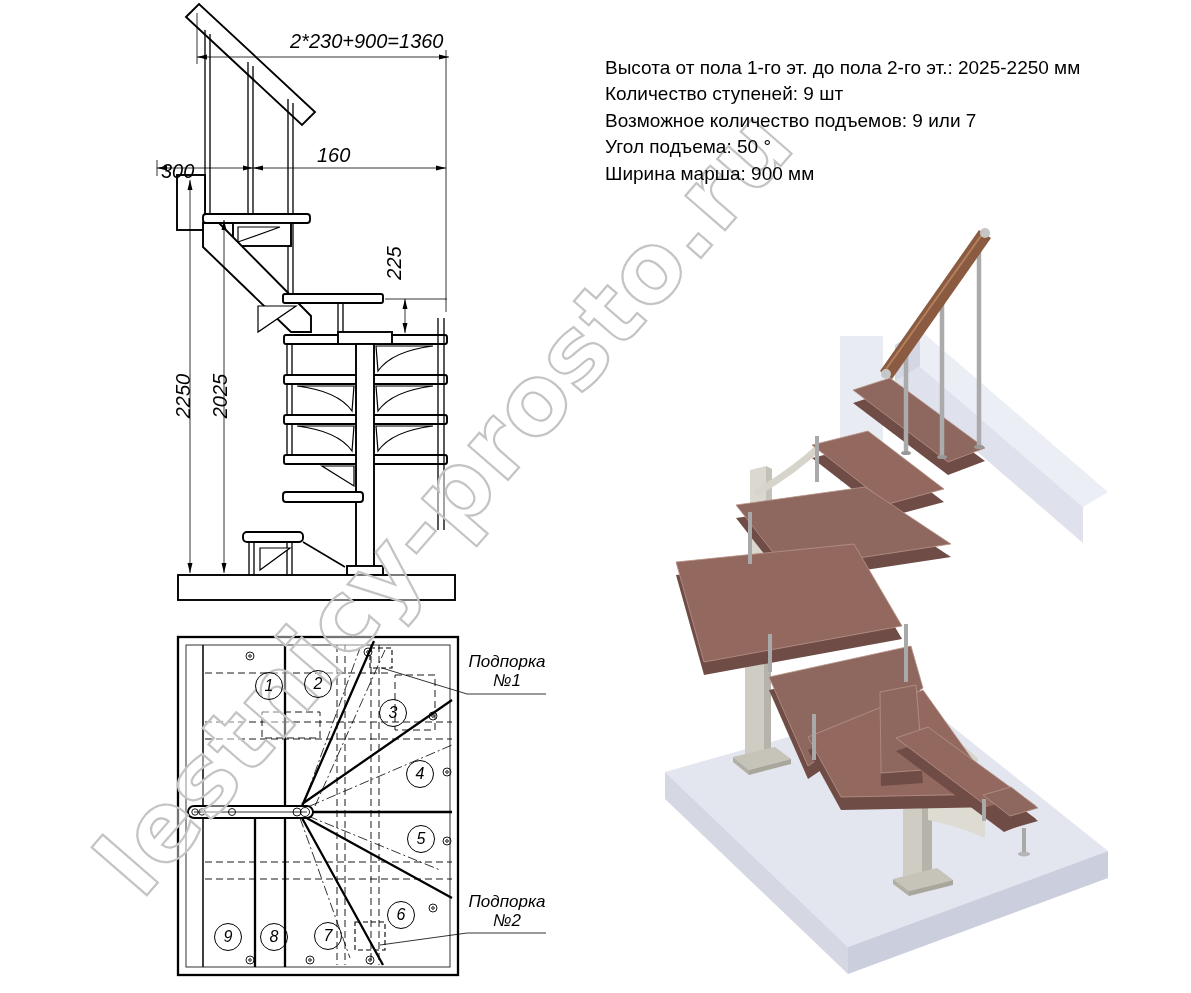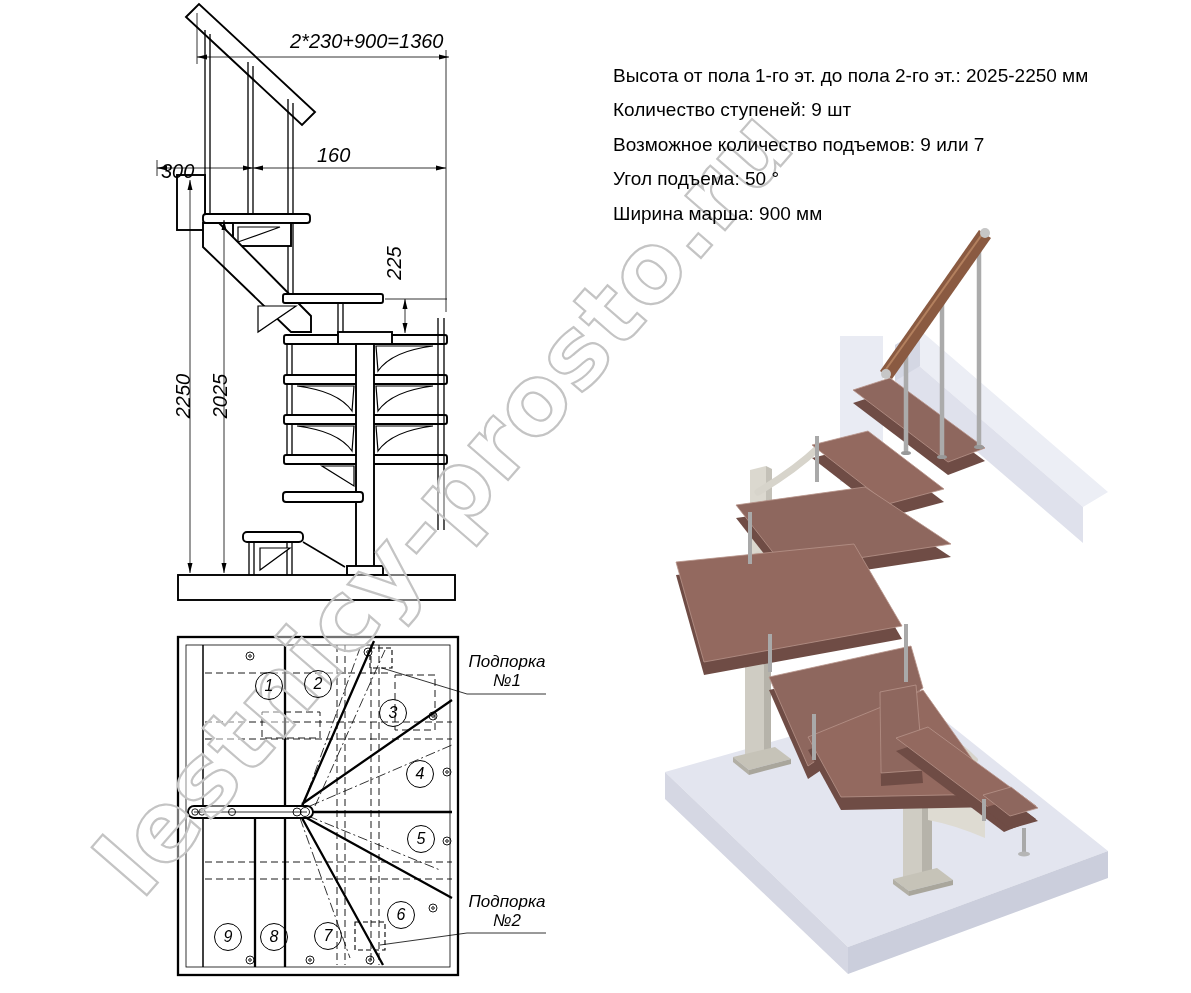--- a/index.html
+++ b/index.html
@@ -13,21 +13,21 @@
   .thk{stroke:#000;stroke-width:1.9;fill:#fff}
   .thkn{stroke:#000;stroke-width:2.3;fill:none}
   .thn2{stroke:#000;stroke-width:1.5;fill:none}
   .arr{fill:#000;stroke:none}
   .dsh{stroke:#000;stroke-width:.9;fill:none;stroke-dasharray:7 4}
   .dsh2{stroke:#000;stroke-width:1.1;fill:none;stroke-dasharray:5 3}
   .dd{stroke:#000;stroke-width:.8;fill:none;stroke-dasharray:10 3 2 3}
   .scr{stroke:#000;stroke-width:.9;fill:none}
   
   .specs{position:absolute;left:605px;top:55px;font-size:19px;line-height:26.4px}
-  .specs p{margin:8px;white-space:nowrap}
+  .specs p{margin:0;white-space:nowrap}
   .dim{position:absolute;font-style:italic;font-size:20px;white-space:nowrap}
   .dim.rot{transform:translate(-50%,-50%) rotate(-90deg)}
   .dim.right{width:158px;text-align:left}
   .stepnum{position:absolute;width:26px;height:26px;margin-left:-13px;margin-top:-13px;
            border:1.6px solid #000;border-radius:50%;display:flex;align-items:center;
            justify-content:center;font-style:italic;font-size:16px}
   .support{position:absolute;width:86px;text-align:center;font-style:italic;font-size:17px;line-height:19px}
 </style>
 </head>
 <body>

